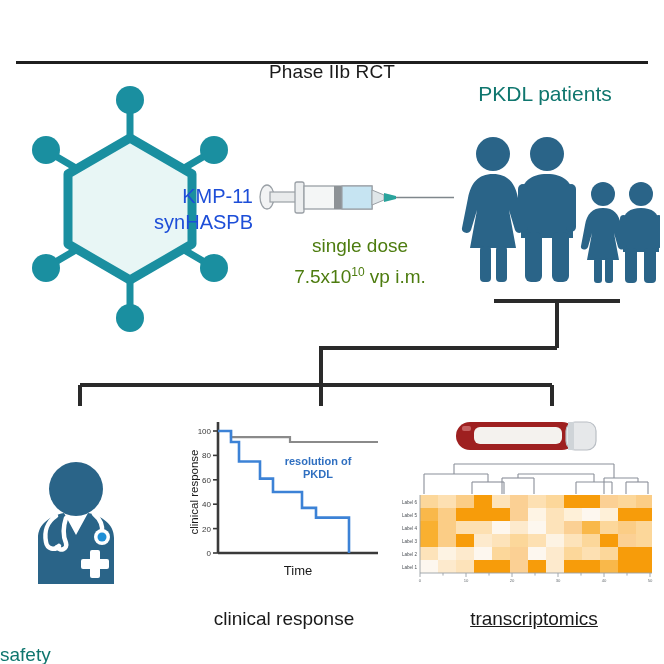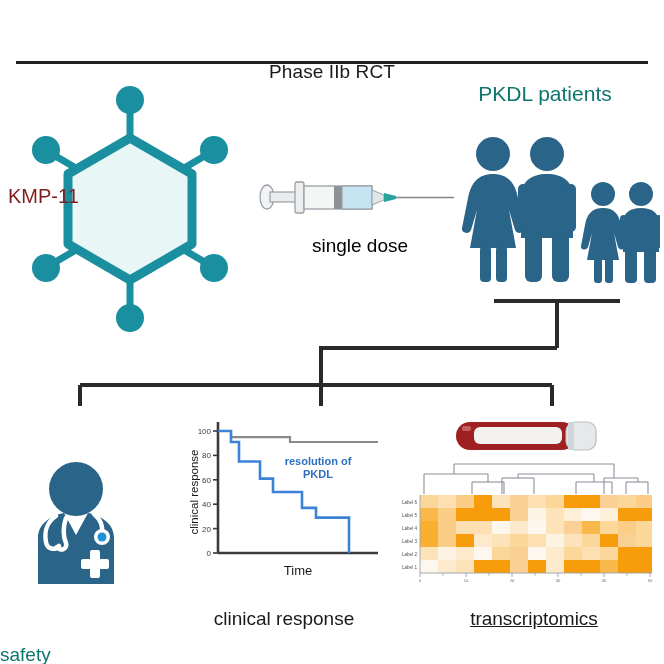--- a/index.html
+++ b/index.html
@@ -33,37 +33,37 @@
     left:430px;top:82px;width:230px;
     text-align:center;
     font-size:21px;
     color:#0f766e;
   }
 
   
   #vaccine-particle{left:8px;top:78px;width:245px;height:262px;}
   #vaccine-label{
     left:8px;top:183px;width:245px;
-    text-align:left;
+    text-align:right;
     font-size:20px;
     line-height:26px;
-    color:#7f1d1d;
+    color:#1d4ed8;
     pointer-events:none;
   }
 
   
   #syringe-icon{left:258px;top:168px;width:200px;height:58px;}
 
   
   #dose-caption{
     left:252px;top:232px;width:216px;
     text-align:center;
     font-size:19px;
     line-height:27px;
-    color:#000000;
+    color:#4d7c0f;
   }
   #dose-caption sup{font-size:12px;}
 
   
   #patients-group{left:455px;top:132px;width:205px;height:160px;}
 
   
   #connectors{left:0px;top:288px;width:664px;height:120px;}
 
   
@@ -111,20 +111,21 @@
       <circle cx="122" cy="22" r="14"></circle>
       <circle cx="122" cy="240" r="14"></circle>
       <circle cx="38" cy="72" r="14"></circle>
       <circle cx="206" cy="72" r="14"></circle>
       <circle cx="38" cy="190" r="14"></circle>
       <circle cx="206" cy="190" r="14"></circle>
     </g>
   </svg>
   <div class="abs" id="vaccine-label">
     <div>KMP-11</div>
+    <div>synHASPB</div>
   </div>
 
   <svg class="abs" id="syringe-icon" viewBox="0 0 200 58">
 
     <ellipse cx="9" cy="29" rx="7" ry="12" fill="#f2f3f4" stroke="#9aa0a6" stroke-width="1.3"></ellipse>
     <rect x="12" y="24" width="26" height="10" fill="#e9ebec" stroke="#9aa0a6" stroke-width="1.2"></rect>
 
     <rect x="37" y="14" width="9" height="31" rx="2" fill="#eceeef" stroke="#9aa0a6" stroke-width="1.3"></rect>
 
     <rect x="46" y="18" width="68" height="23" fill="#f4f6f6" stroke="#9aa0a6" stroke-width="1.3"></rect>
@@ -135,20 +136,21 @@
 
     <polygon points="114,22 126,27 126,32 114,37" fill="#dfe6e9" stroke="#9aa0a6" stroke-width="1"></polygon>
 
     <polygon points="126,25 138,28 138,31 126,34" fill="#2aa39c"></polygon>
 
     <line x1="138" y1="29.5" x2="196" y2="29.5" stroke="#7f878c" stroke-width="1.6"></line>
   </svg>
 
   <div class="abs" id="dose-caption">
     <div>single dose</div>
+    <div><span>7.5x10</span><sup>10</sup><span> vp i.m.</span></div>
   </div>
 
   <div class="abs" id="patients-heading">PKDL patients</div>
 
   <svg class="abs" id="patients-group" viewBox="0 0 205 160">
     <g fill="#2a6488">
 
       <g>
         <circle cx="38" cy="22" r="17"></circle>
         <path d="M38 42 c-15 0 -22 9 -25 24 l-6 30 c-1 5 7 7 9 2 l6 -20 -7 38 h46 l-7 -38 6 20 c2 5 10 3 9 -2 l-6 -30 c-3 -15 -10 -24 -25 -24 z"></path>

